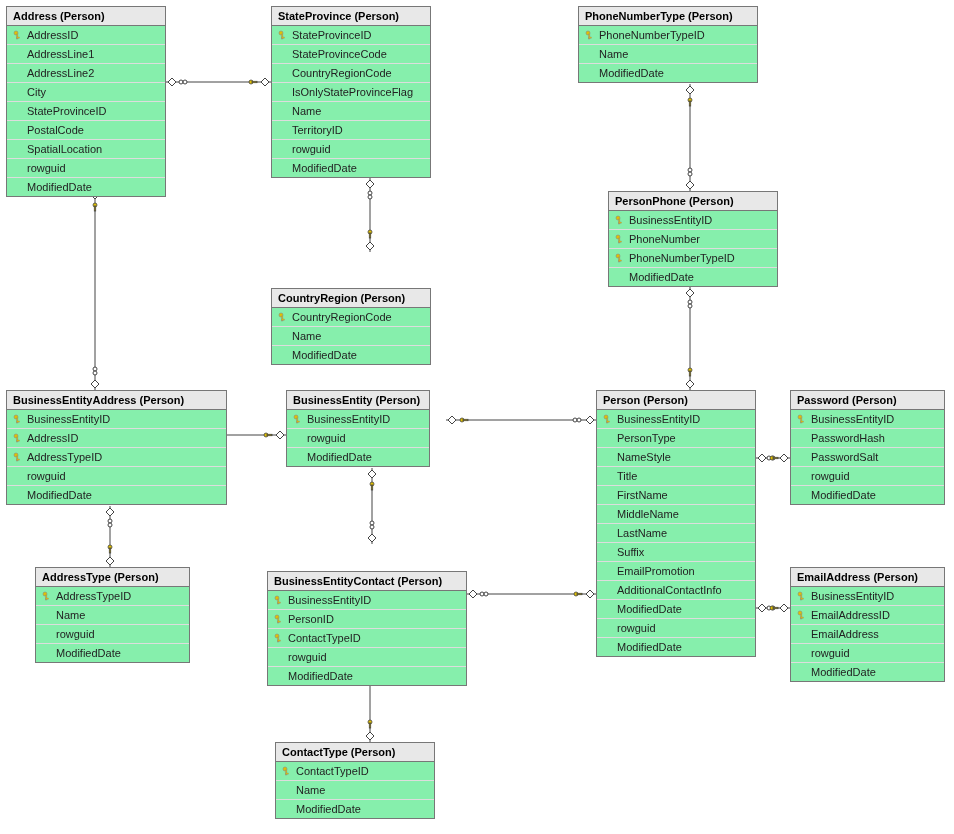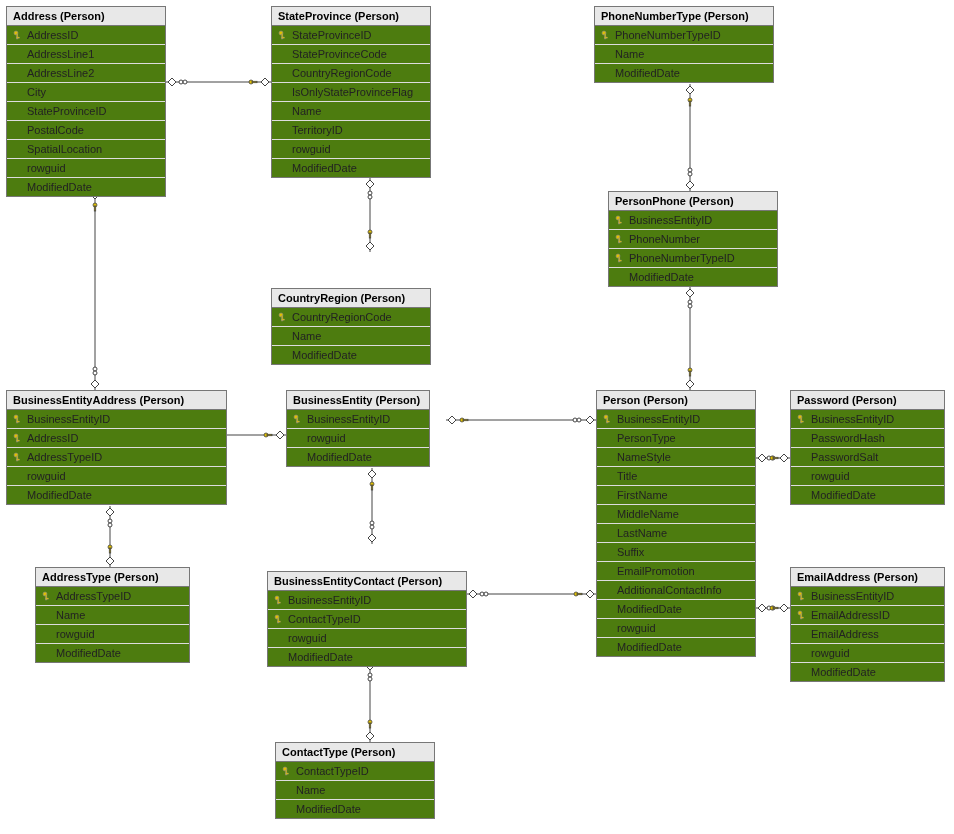--- a/index.html
+++ b/index.html
@@ -10,21 +10,21 @@
     font-size: 11px;
     color: #000;
     width: 954px;
     height: 834px;
     position: relative;
     overflow: hidden;
   }
   .entity {
     position: absolute;
     border: 1px solid #777;
-    background: #4d7c0f;
+    background: #86efac;
     box-sizing: border-box;
   }
   .entity-header {
     background: #e8e8e8;
     border-bottom: 1px solid #777;
     padding: 3px 6px;
     font-weight: bold;
     font-size: 11px;
   }
   .entity-row {
@@ -288,21 +288,21 @@
       </div>
       <div class="entity-row">
         <span class="key-cell"></span>
         <span class="col-name">rowguid</span>
       </div>
       <div class="entity-row">
         <span class="key-cell"></span>
         <span class="col-name">ModifiedDate</span>
       </div>
     </div>
-    <div class="entity" style="left: 578px; top: 6px; width: 180px; margin-left: 16px;">
+    <div class="entity" style="left: 578px; top: 6px; width: 180px;">
       <div class="entity-header">PhoneNumberType (Person)</div>
       <div class="entity-row">
         <span class="key-cell">
           <svg width="10" height="10" viewBox="0 0 10 10">
             <circle cx="3" cy="3" r="2" fill="#e2c100" stroke="#888" stroke-width="0.6"></circle>
             <rect x="3.5" y="4" width="1.4" height="5" fill="#e2c100" stroke="#888" stroke-width="0.4"></rect>
             <rect x="3.5" y="7" width="3" height="1.2" fill="#e2c100" stroke="#888" stroke-width="0.4"></rect>
           </svg>
         </span>
         <span class="col-name">PhoneNumberTypeID</span>
@@ -555,20 +555,30 @@
       <div class="entity-header">BusinessEntityContact (Person)</div>
       <div class="entity-row">
         <span class="key-cell">
           <svg width="10" height="10" viewBox="0 0 10 10">
             <circle cx="3" cy="3" r="2" fill="#e2c100" stroke="#888" stroke-width="0.6"></circle>
             <rect x="3.5" y="4" width="1.4" height="5" fill="#e2c100" stroke="#888" stroke-width="0.4"></rect>
             <rect x="3.5" y="7" width="3" height="1.2" fill="#e2c100" stroke="#888" stroke-width="0.4"></rect>
           </svg>
         </span>
         <span class="col-name">BusinessEntityID</span>
+      </div>
+      <div class="entity-row">
+        <span class="key-cell">
+          <svg width="10" height="10" viewBox="0 0 10 10">
+            <circle cx="3" cy="3" r="2" fill="#e2c100" stroke="#888" stroke-width="0.6"></circle>
+            <rect x="3.5" y="4" width="1.4" height="5" fill="#e2c100" stroke="#888" stroke-width="0.4"></rect>
+            <rect x="3.5" y="7" width="3" height="1.2" fill="#e2c100" stroke="#888" stroke-width="0.4"></rect>
+          </svg>
+        </span>
+        <span class="col-name">PersonID</span>
       </div>
       <div class="entity-row">
         <span class="key-cell">
           <svg width="10" height="10" viewBox="0 0 10 10">
             <circle cx="3" cy="3" r="2" fill="#e2c100" stroke="#888" stroke-width="0.6"></circle>
             <rect x="3.5" y="4" width="1.4" height="5" fill="#e2c100" stroke="#888" stroke-width="0.4"></rect>
             <rect x="3.5" y="7" width="3" height="1.2" fill="#e2c100" stroke="#888" stroke-width="0.4"></rect>
           </svg>
         </span>
         <span class="col-name">ContactTypeID</span>

